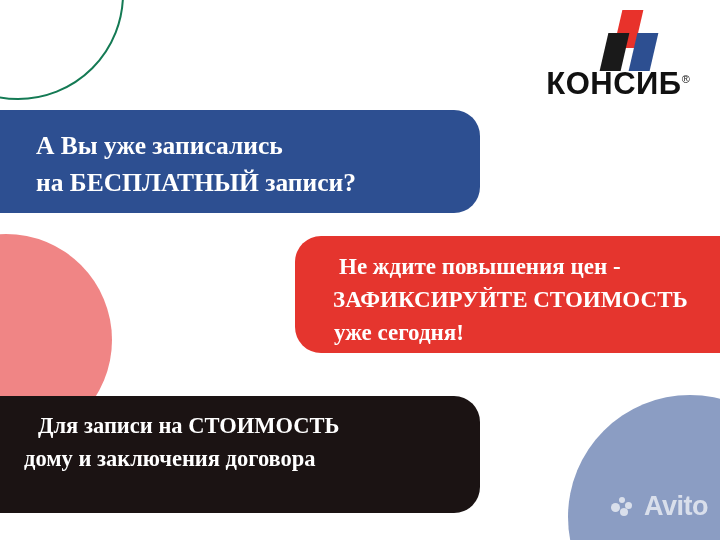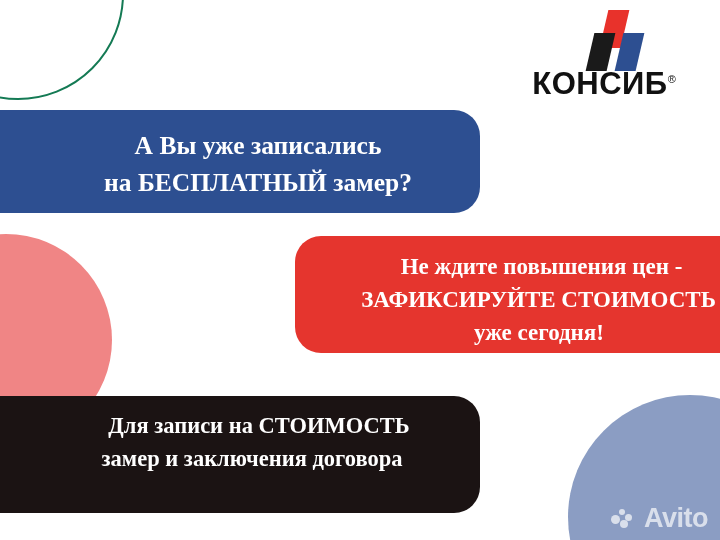--- a/index.html
+++ b/index.html
@@ -44,21 +44,21 @@
     top: 395px;
     width: 244px;
     height: 244px;
     border-radius: 50%;
     background: #8b9dc3;
   }
 
   
   .logo {
     position: absolute;
-    right: 28px;
+    right: 14px;
     top: 8px;
     width: 176px;
     height: 100px;
   }
   .logo-mark {
     position: absolute;
     left: 62px;
     top: 0;
     width: 70px;
     height: 62px;
@@ -96,21 +96,20 @@
   
   .banner {
     position: absolute;
     box-sizing: border-box;
     color: #ffffff;
     font-weight: bold;
   }
   .banner .line {
     display: block;
     white-space: nowrap;
-    text-align: center;
   }
 
   .banner-blue {
     left: -24px;
     top: 110px;
     width: 504px;
     height: 103px;
     background: #2d4f91;
     border-radius: 0 26px 26px 0;
     padding: 17px 0 0 60px;
@@ -142,21 +141,21 @@
     padding: 13px 0 0 48px;
     font-size: 22.5px;
     line-height: 33px;
   }
   .banner-black .line-1 { padding-left: 14px; }
 
   
   .watermark {
     position: absolute;
     right: 12px;
-    bottom: 8px;
+    bottom: 20px;
     display: flex;
     align-items: center;
     gap: 12px;
     opacity: 0.68;
   }
   .wm-dots {
     position: relative;
     width: 21px;
     height: 19px;
   }
@@ -192,32 +191,32 @@
     <div class="logo-mark">
       <span class="para para-red"></span>
       <span class="para para-black"></span>
       <span class="para para-blue"></span>
     </div>
     <div class="logo-word"><span>КОНСИБ</span><span class="logo-reg">®</span></div>
   </div>
 
   <div class="banner banner-blue">
     <span class="line line-1">А Вы уже записались</span>
-    <span class="line line-2">на БЕСПЛАТНЫЙ замер?</span>
+    <span class="line line-2">на БЕСПЛАТНЫЙ записи?</span>
   </div>
 
   <div class="banner banner-red">
     <span class="line line-1">Не ждите повышения цен -</span>
     <span class="line line-2">ЗАФИКСИРУЙТЕ СТОИМОСТЬ</span>
     <span class="line line-3">уже сегодня!</span>
   </div>
 
   <div class="banner banner-black">
     <span class="line line-1">Для записи на СТОИМОСТЬ</span>
-    <span class="line line-2">замер и заключения договора</span>
+    <span class="line line-2">дому и заключения договора</span>
   </div>
 
   <div class="watermark">
     <span class="wm-dots">
       <i class="wm-d1"></i>
         <i class="wm-d2"></i>
         <i class="wm-d3"></i>
         <i class="wm-d4"></i>
     </span>
     <span class="wm-text">Avito</span>

